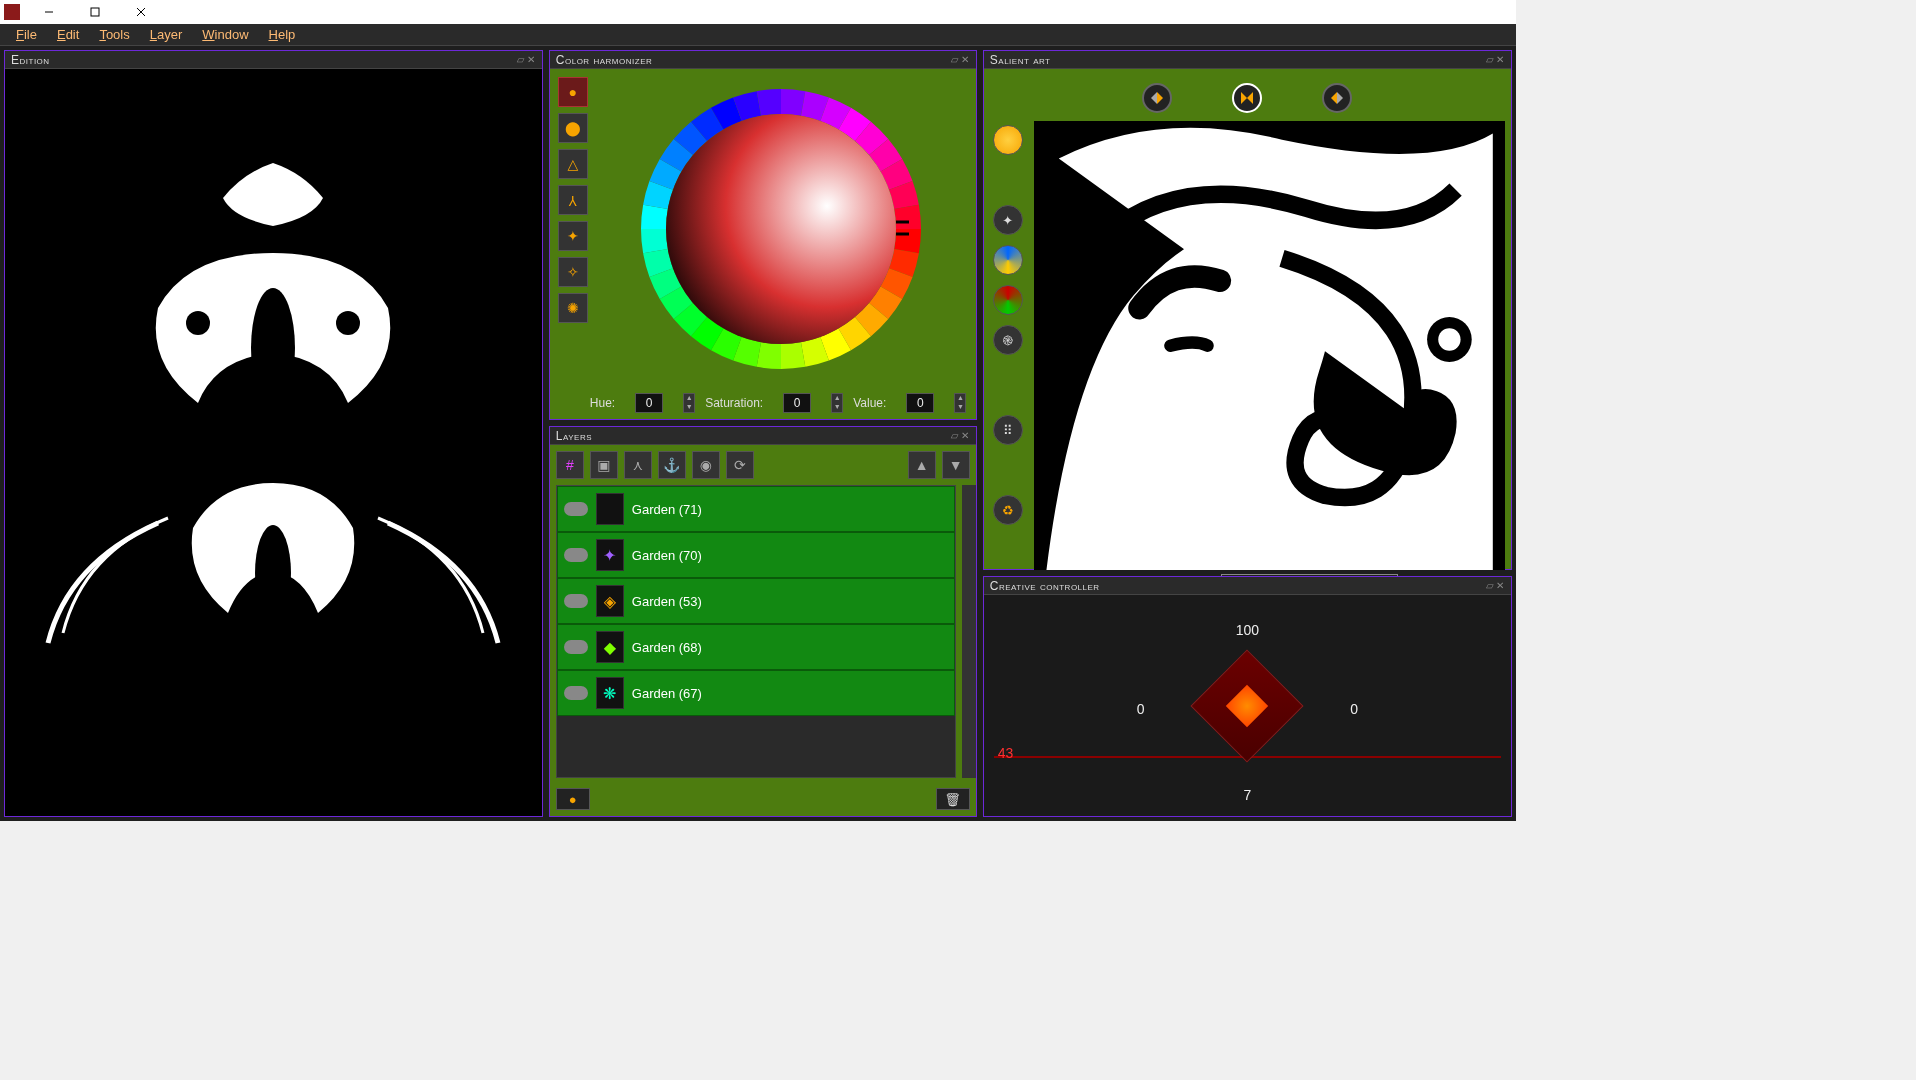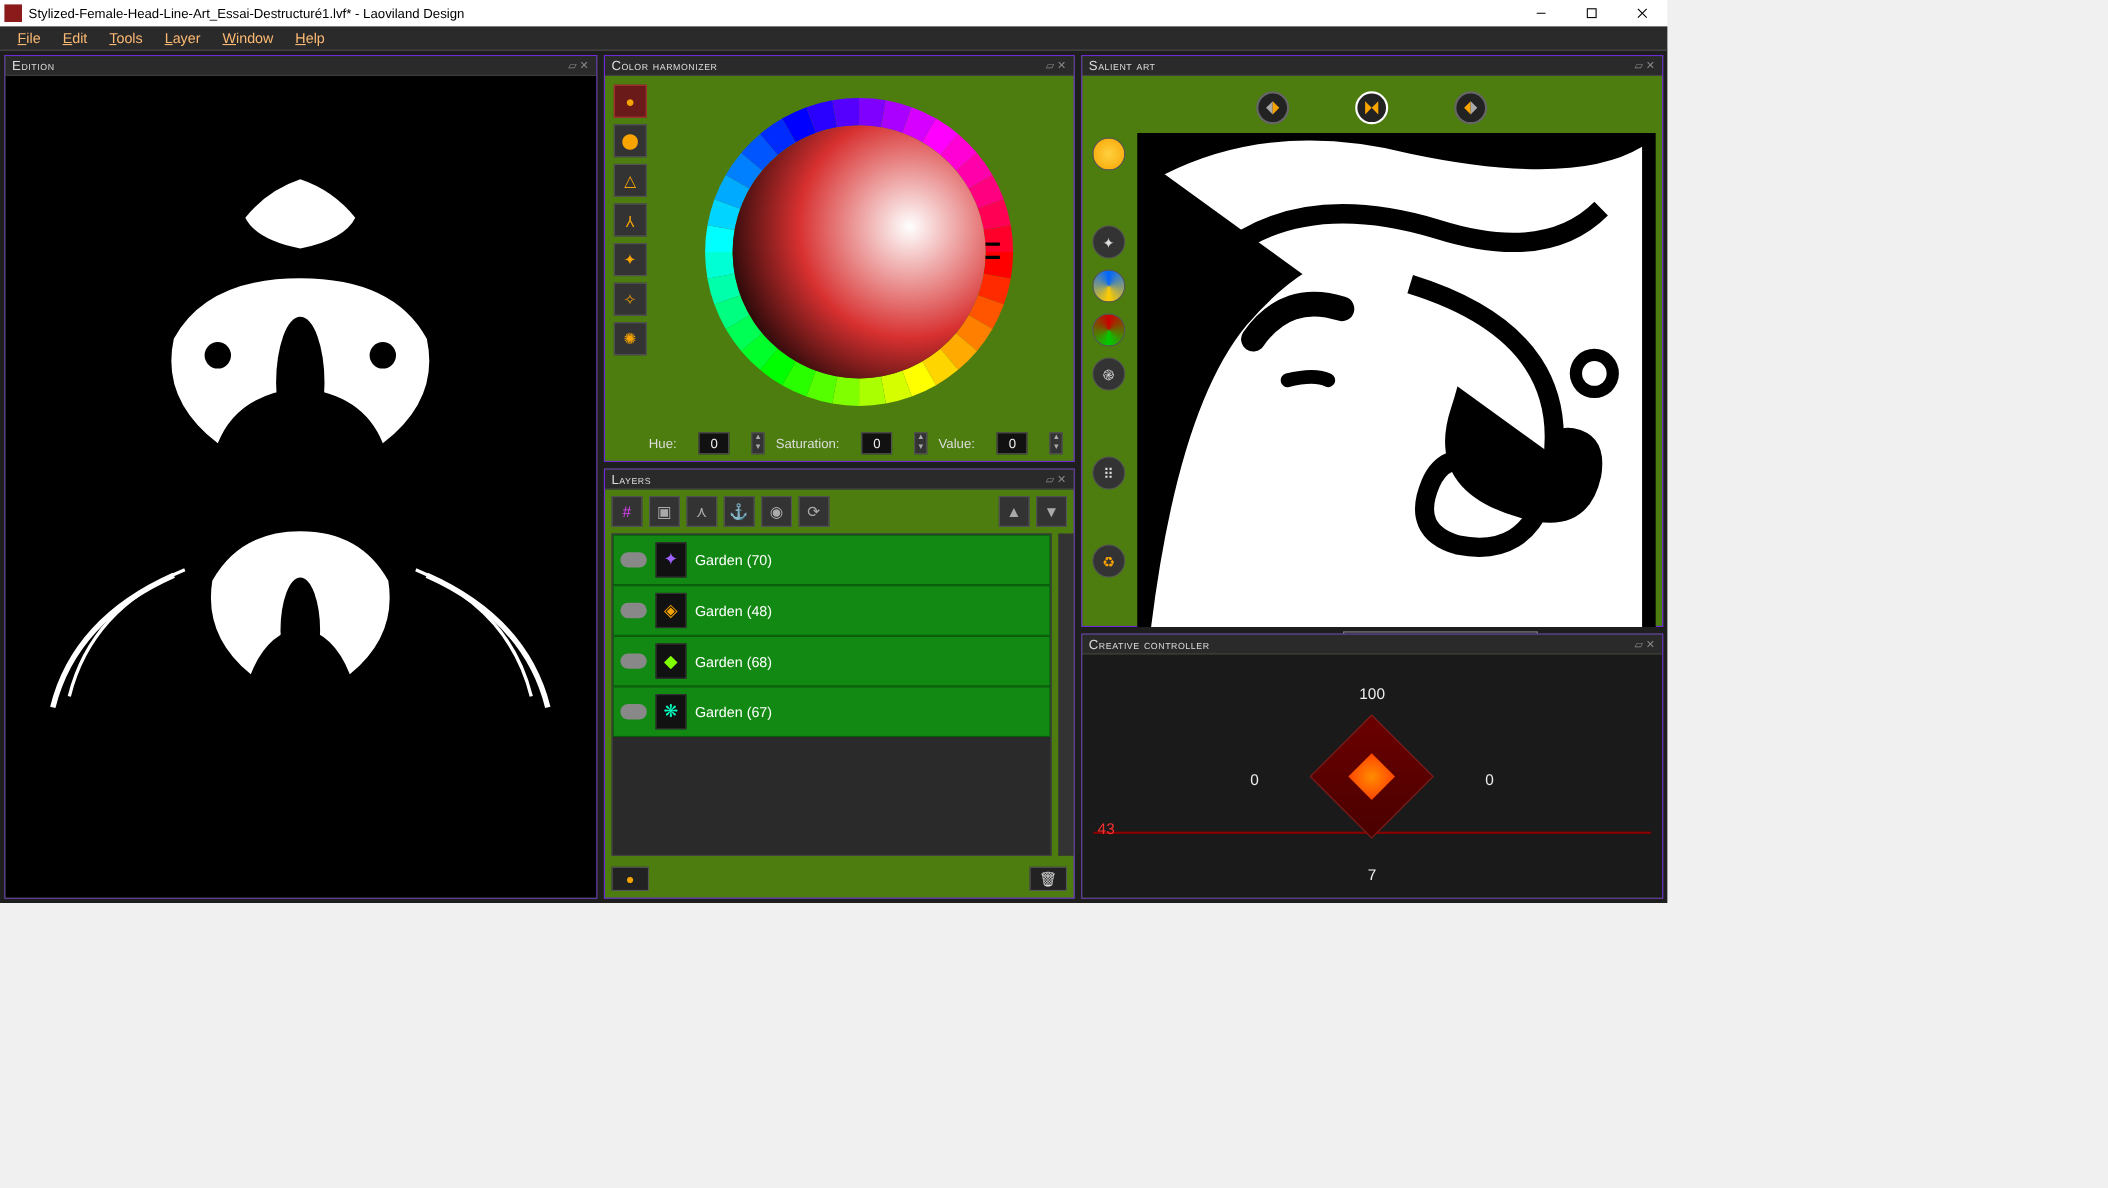--- a/index.html
+++ b/index.html
@@ -63,21 +63,20 @@
 .diamond{width:80px;height:80px;position:absolute;left:50%;top:50%;transform:translate(-50%,-50%) rotate(45deg);background:linear-gradient(135deg,#6b0000,#4a0000);border:1px solid #8b1a1a}
 .diamond-inner{position:absolute;width:30px;height:30px;left:50%;top:50%;transform:translate(-50%,-50%);background:radial-gradient(circle,#ff8c00,#ff4500)}
 .cc-num{position:absolute;font-size:14px;color:#eee}
 .cc-redline{position:absolute;left:10px;right:10px;height:2px;background:#8b0000;top:73%}
 </style>
 </head>
 <body>
 
 <div class="titlebar">
   <div class="titlebar-icon"></div>
-  <div class="titlebar-text">Stylized-Female-Head-Line-Art_Essai-Destructuré1.lvf* - Laoviland Design</div>
   <div class="win-controls">
     <div class="win-btn">
         <svg width="10" height="10">
           <line x1="1" y1="5" x2="9" y2="5" stroke="#000"></line>
         </svg>
       </div>
     <div class="win-btn">
         <svg width="10" height="10">
           <rect x="1" y="1" width="8" height="8" fill="none" stroke="#000"></rect>
         </svg>
@@ -254,27 +253,32 @@
         <div class="tb-btn">◉</div>
         <div class="tb-btn">⟳</div>
         <div class="tb-spacer"></div>
         <div class="tb-btn">▲</div>
         <div class="tb-btn">▼</div>
       </div>
       <div style="flex:1;display:flex;margin-bottom:4px">
         <div class="layer-list">
           <div class="layer-row">
               <div class="layer-vis"></div>
+              <div class="layer-thumb"></div>
+              <span class="layer-name">Garden (71)</span>
+            </div>
+          <div class="layer-row">
+              <div class="layer-vis"></div>
               <div class="layer-thumb" style="color:#a060ff">✦</div>
               <span class="layer-name">Garden (70)</span>
             </div>
           <div class="layer-row">
               <div class="layer-vis"></div>
               <div class="layer-thumb" style="color:#f7a400">◈</div>
-              <span class="layer-name">Garden (48)</span>
+              <span class="layer-name">Garden (53)</span>
             </div>
           <div class="layer-row">
               <div class="layer-vis"></div>
               <div class="layer-thumb" style="color:#7fff00">◆</div>
               <span class="layer-name">Garden (68)</span>
             </div>
           <div class="layer-row">
               <div class="layer-vis"></div>
               <div class="layer-thumb" style="color:#00ffc0">❋</div>
               <span class="layer-name">Garden (67)</span>

